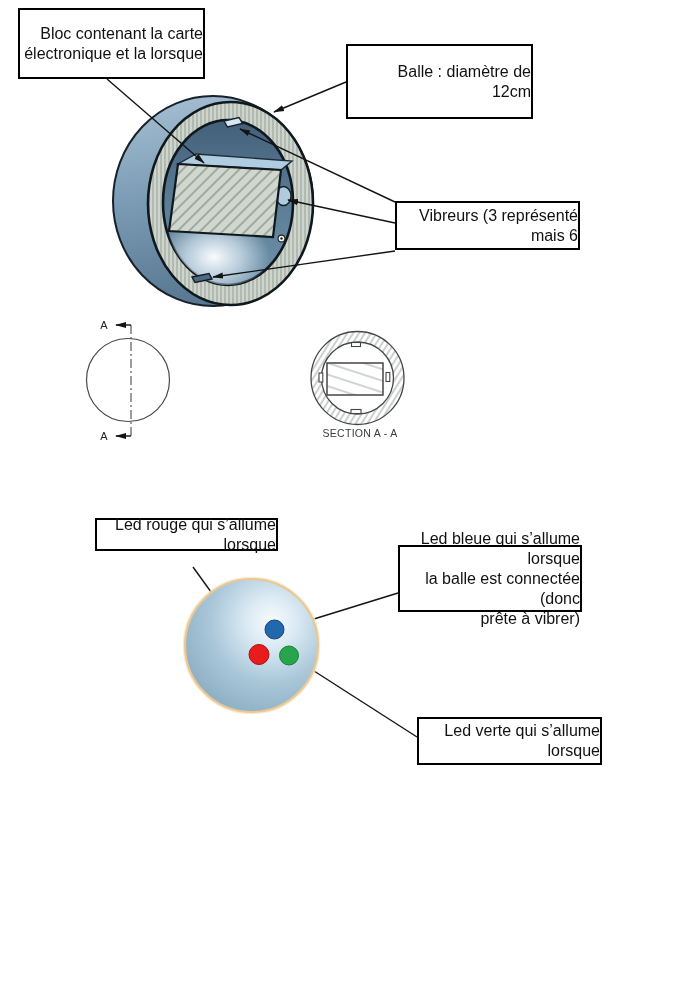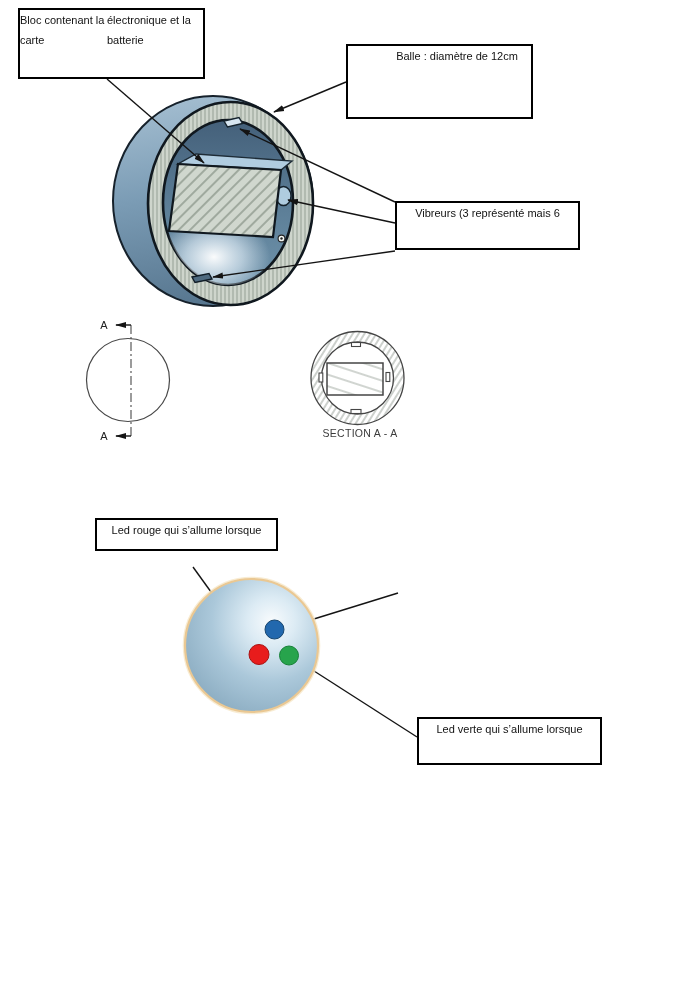--- a/index.html
+++ b/index.html
@@ -1,21 +1,21 @@
 <!DOCTYPE html>
 <html><head>
 <meta charset="utf-8">
 <style>
   html,body{margin:0;padding:0;background:#fff;}
   .page{position:relative;width:700px;height:990px;background:#ffffff;overflow:hidden;
         font-family:"Liberation Sans", sans-serif;}
   .page svg{position:absolute;left:0;top:0;}
   .callout{position:absolute;box-sizing:border-box;background:#ffffff;border:2.5px solid #000;
-           display:flex;flex-direction:row;justify-content:center;text-align:left;
-           font-size:11px;line-height:20px;color:#111;z-index:5;}
+           display:flex;flex-direction:column;justify-content:center;text-align:right;
+           font-size:16px;line-height:20px;color:#111;z-index:5;}
   .callout span{display:block;}
   svg text{font-family:"Liberation Sans", sans-serif;}
   #co-bloc{left:18px;top:8px;width:187px;height:71px;}
   #co-balle{left:346px;top:44px;width:187px;height:75px;padding-left:35px;}
   #co-vibreurs{left:395px;top:201px;width:185px;height:49px;gap:44px;}
   #co-led-rouge{left:95px;top:518px;width:183px;height:33px;}
   #co-led-bleue{left:398px;top:545px;width:184px;height:67px;}
   #co-led-verte{left:417px;top:717px;width:185px;height:48px;gap:32px;}
 </style>
 </head>
@@ -131,33 +131,38 @@
       <circle cx="251.5" cy="645.5" r="68" fill="none" stroke="#f6e7c8" stroke-width="1.6" opacity="0.8"></circle>
       <circle cx="251.5" cy="645.5" r="66.5" fill="url(#ballGrad)" stroke="#eac893" stroke-width="2.2"></circle>
       <circle cx="274.5" cy="629.5" r="9.5" stroke="#16456f" stroke-width="1" fill="#2268ae"></circle>
       <circle cx="259" cy="654.5" r="10" stroke="#a81212" stroke-width="1" fill="#e81c1c"></circle>
       <circle cx="289" cy="655.5" r="9.5" stroke="#178038" stroke-width="1" fill="#27a44c"></circle>
     </g>
   </svg>
 
   <div class="callout" id="co-bloc">
     <span>Bloc contenant la carte</span>
-    <span>électronique et la batterie</span>
+    <span>électronique et la lorsque</span>
   </div>
 
   <div class="callout" id="co-balle">
     <span>Balle : diamètre de 12cm</span>
   </div>
 
   <div class="callout" id="co-vibreurs">
     <span>Vibreurs (3 représenté mais 6</span>
   </div>
 
   <div class="callout" id="co-led-rouge">
     <span>Led rouge qui s’allume lorsque</span>
   </div>
 
+  <div class="callout" id="co-led-bleue">
+    <span>Led bleue qui s’allume lorsque</span>
+    <span>la balle est connectée (donc</span>
+    <span>prête à vibrer)</span>
+  </div>
 
   <div class="callout" id="co-led-verte">
     <span>Led verte qui s’allume lorsque</span>
   </div>
 
 </div>
 
 </body></html>

